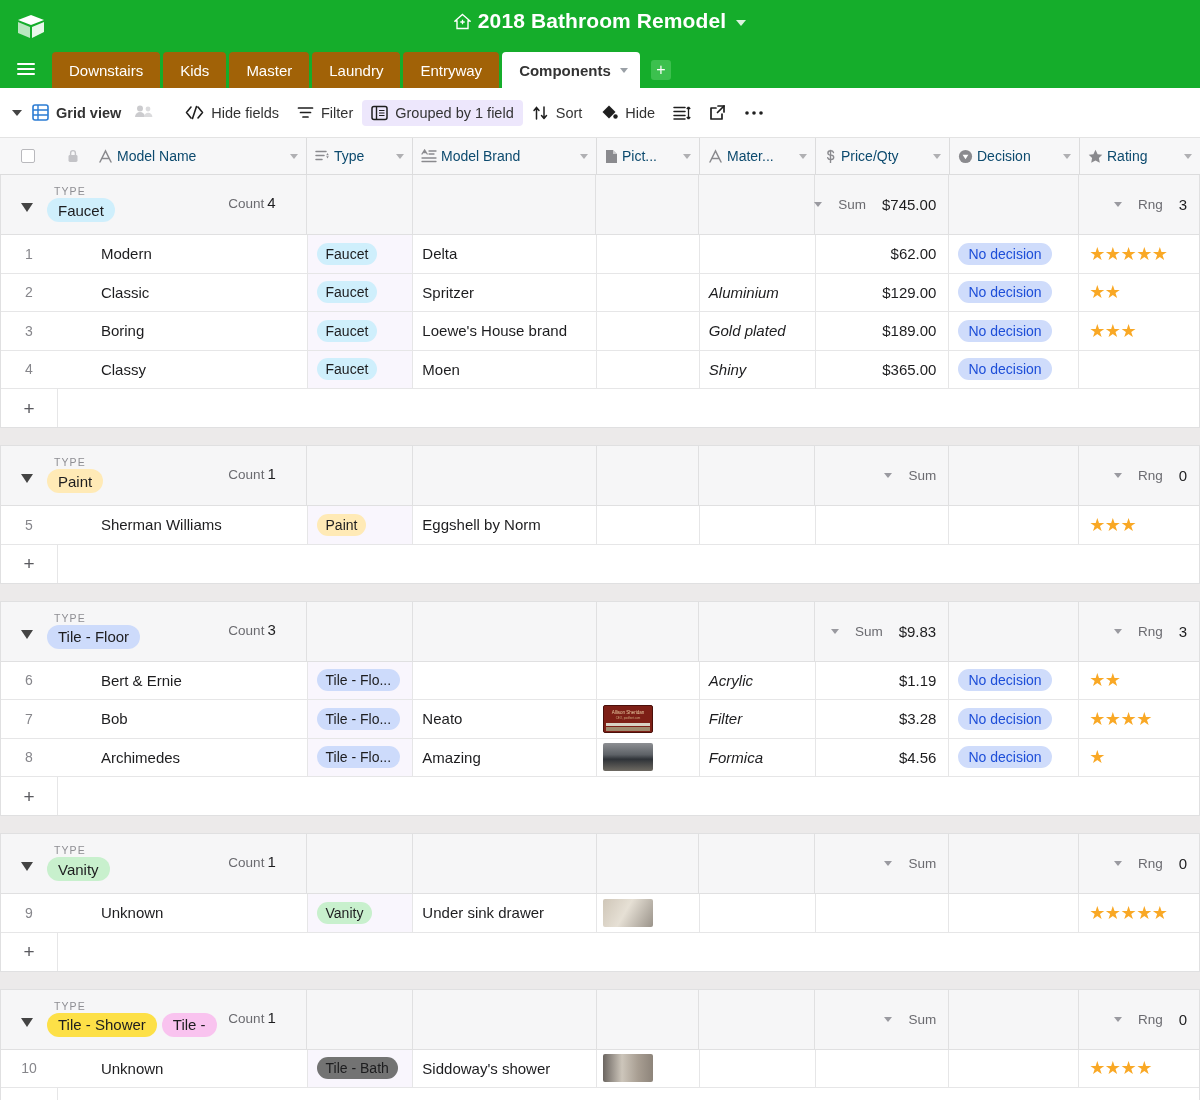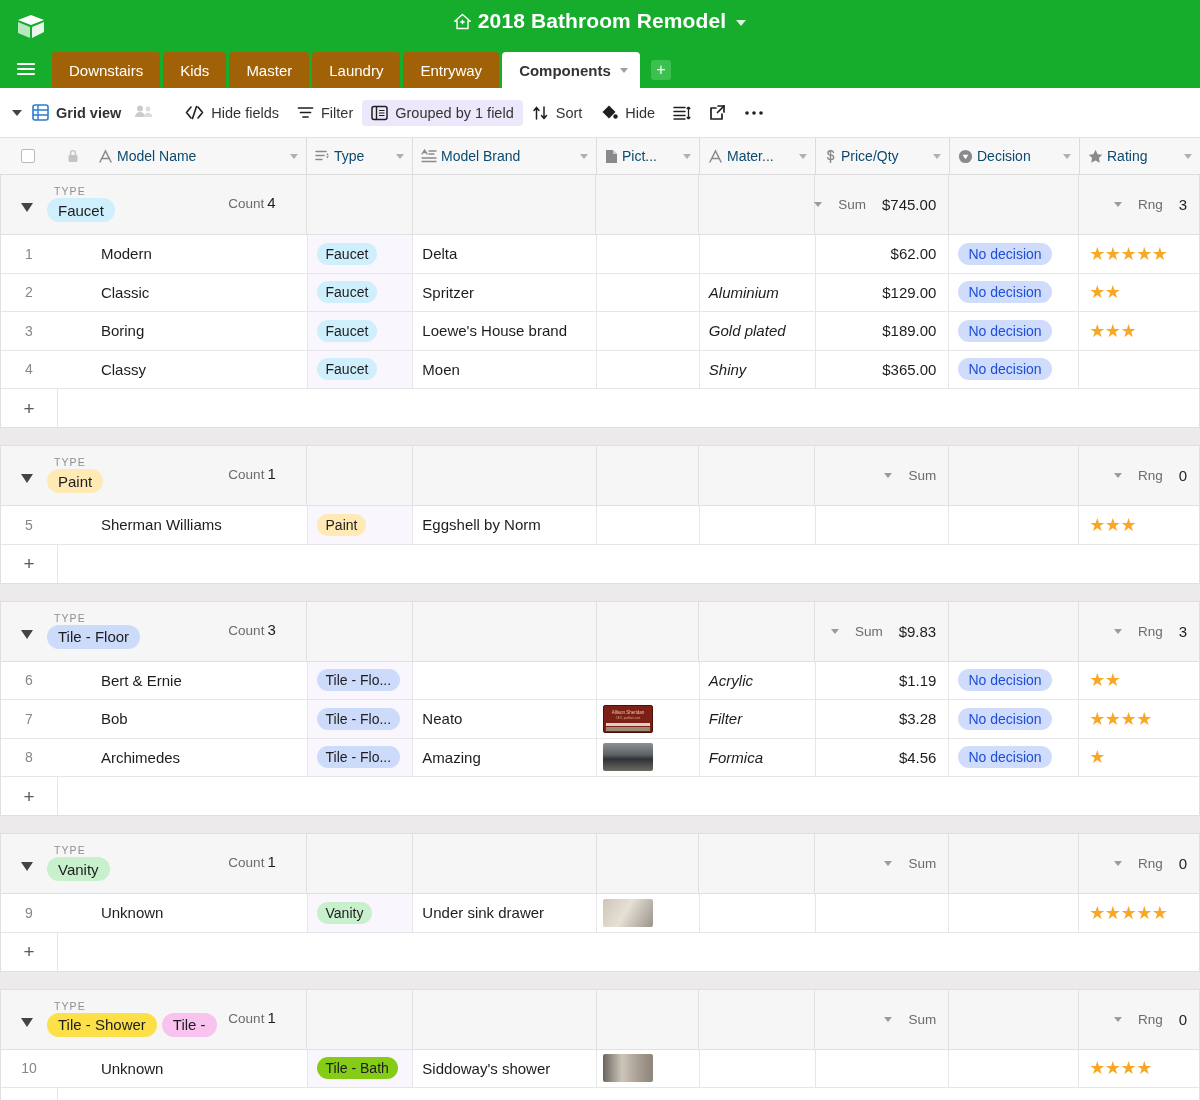--- a/index.html
+++ b/index.html
@@ -891,21 +891,21 @@
           <div class="gh-cell c-rate">
             <span class="sum-caret"></span>
             <span>Rng</span>
             <span class="sum-val">0</span>
           </div>
         </div>
         <div class="row">
           <div class="cell num">10</div>
           <div class="cell namec">Unknown</div>
           <div class="cell typec">
-            <span class="chip-sm" style="background:#84cc16">Tile - Bath</span>
+            <span class="chip-sm" style="background:#737373">Tile - Bath</span>
           </div>
           <div class="cell brandc">Siddoway's shower</div>
           <div class="cell pictc">
             <span class="thumb" style="background:linear-gradient(90deg,#6b6560 0%,#cdc6bb 38%,#a89e92 70%,#8d847a 100%);"></span>
           </div>
           <div class="cell materc"></div>
           <div class="cell pricec"></div>
           <div class="cell decc"></div>
           <div class="cell ratec">
             <span class="stars">

